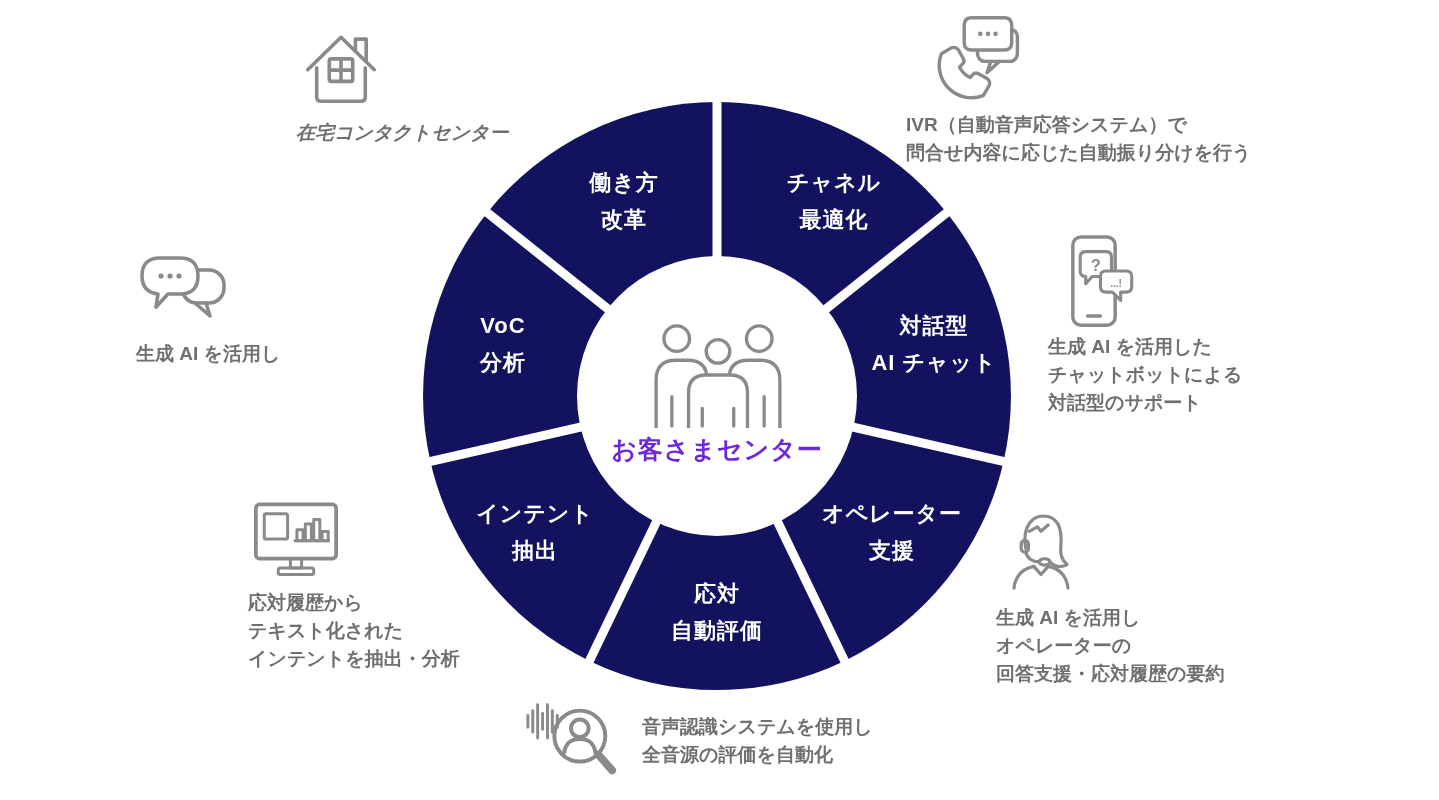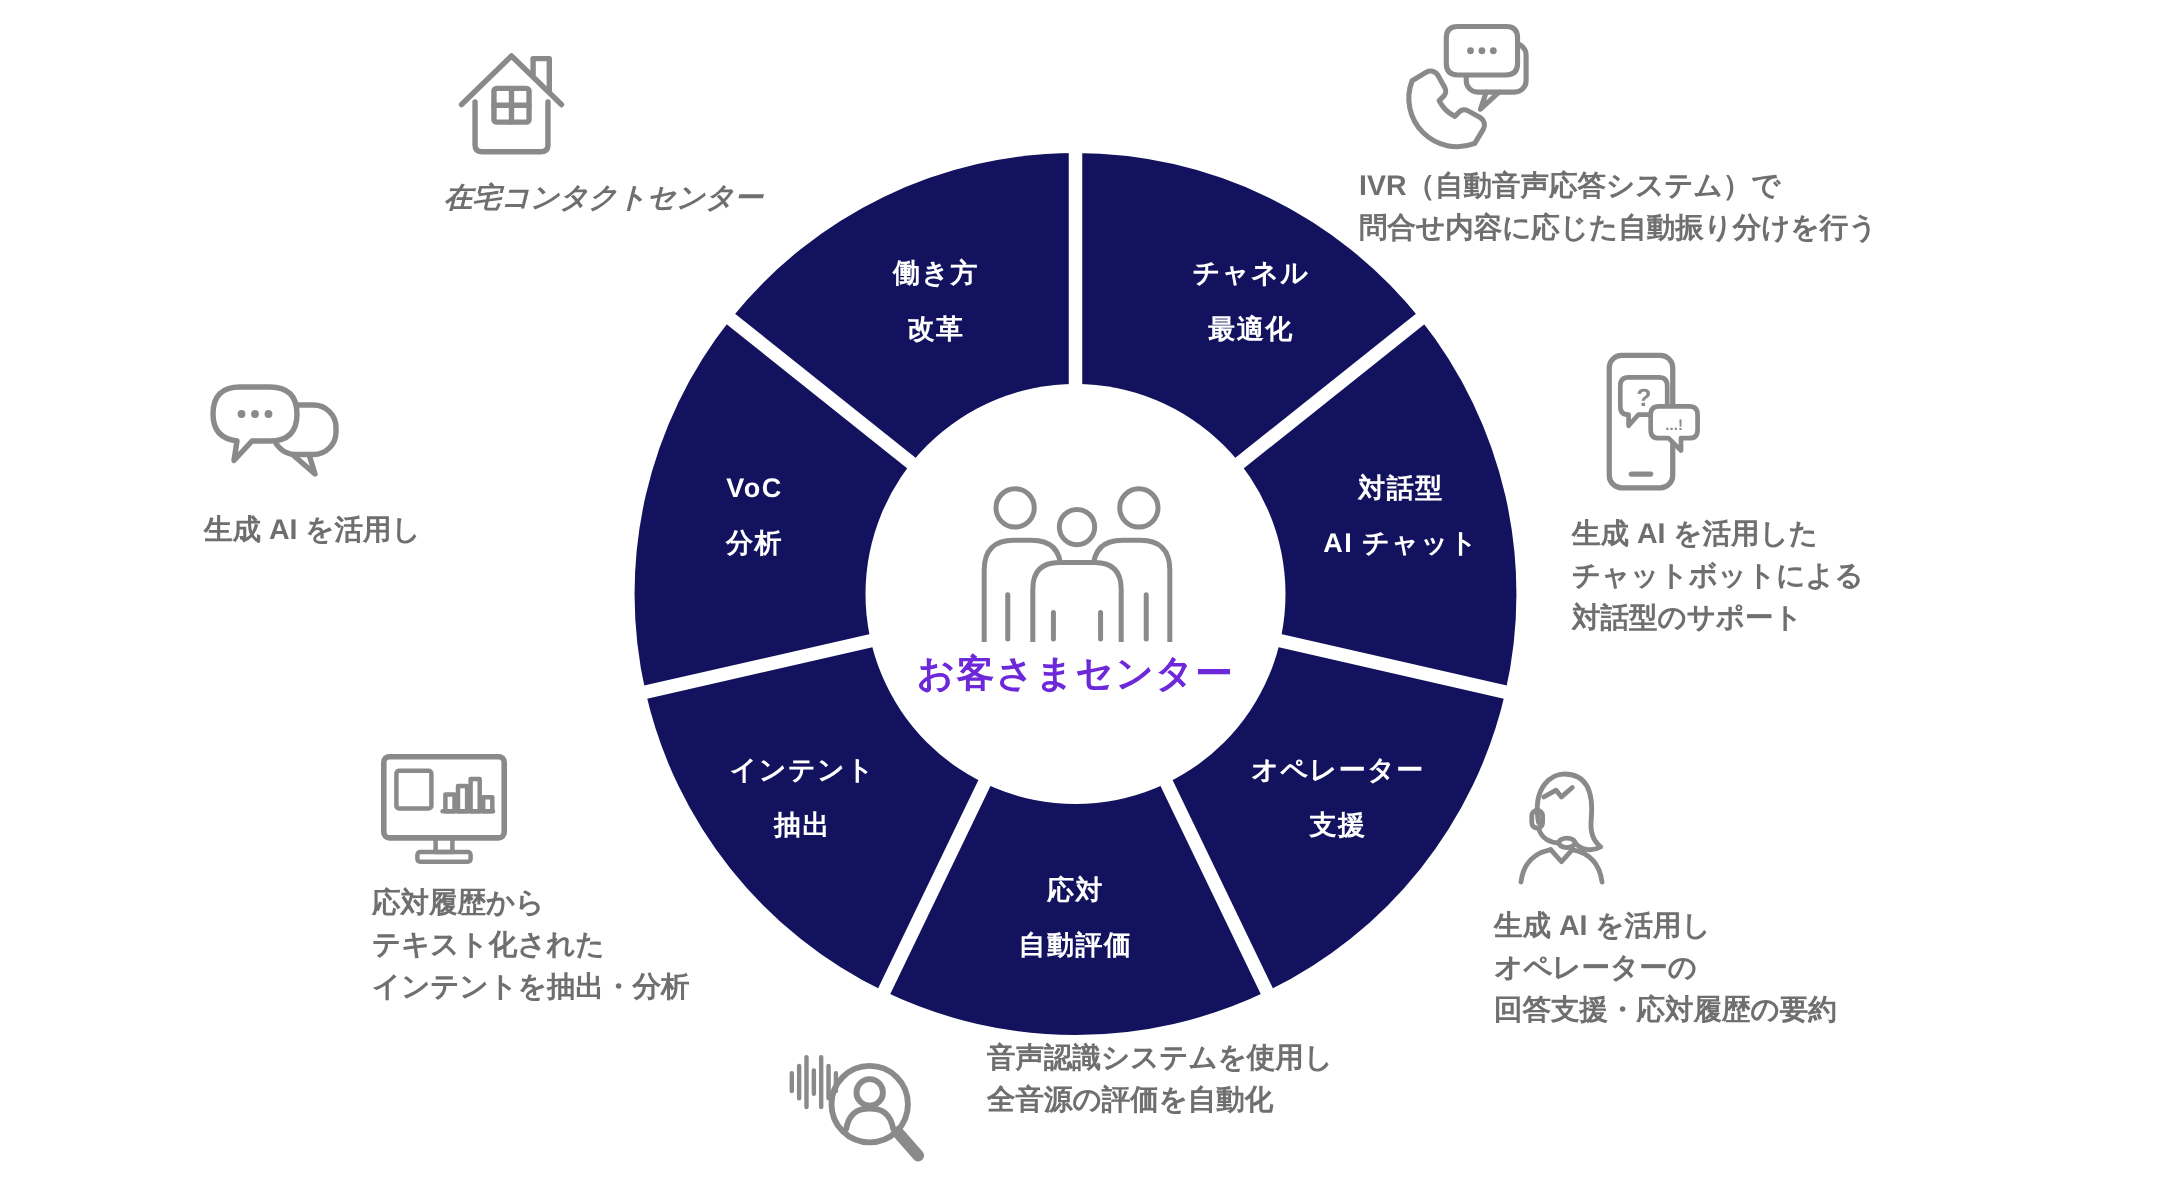--- a/index.html
+++ b/index.html
@@ -1,31 +1,31 @@
 <!DOCTYPE html>
 <html><head>
 <meta charset="utf-8">
 <style>
   html,body{margin:0;padding:0;background:#ffffff;}
   body{width:1439px;height:800px;font-family:"Liberation Sans","DejaVu Sans",sans-serif;}
   .canvas{position:relative;width:1439px;height:800px;background:#fff;overflow:hidden;}
   .wheel-svg{position:absolute;left:0;top:0;}
   .seg-label{position:absolute;transform:translate(-50%,-50%);color:#fff;font-weight:bold;
-    font-size:18px;line-height:37px;text-align:center;white-space:nowrap;letter-spacing:1px;}
+    font-size:22px;line-height:37px;text-align:center;white-space:nowrap;letter-spacing:1px;}
   .seg-label span{display:block;}
   .center-label{position:absolute;left:717px;top:449px;transform:translate(-50%,-50%);
     font-size:25px;font-weight:bold;color:#6d28d9;white-space:nowrap;letter-spacing:1px;}
   .annotation{position:absolute;color:#6f6f6f;font-weight:bold;font-size:19px;line-height:28px;}
   .annotation .ann-line{white-space:nowrap;}
   .icon-box svg{display:block;}
   .icon-stroke{stroke:#8a8a8a;fill:none;stroke-linecap:round;stroke-linejoin:round;}
   .icon-fillwhite{fill:#ffffff;stroke:#8a8a8a;stroke-linecap:round;stroke-linejoin:round;}
   .icon-dot{fill:#8a8a8a;stroke:none;}
   .icon-glyph{fill:#8a8a8a;stroke:none;font-weight:bold;font-family:"Liberation Sans","DejaVu Sans",sans-serif;}
-  .ann-row{display:flex;align-items:flex-start;gap:38px;}
+  .ann-row{display:flex;align-items:center;gap:22px;}
 </style>
 </head>
 <body>
 
 <div class="canvas">
 
   <svg class="wheel-svg" width="1439" height="800" viewBox="0 0 1439 800">
     <g fill="#12125e" stroke="none">
       <path d="M717 396 L717 102 A294 294 0 0 1 946.8 212.7 Z"></path>
       <path d="M717 396 L946.8 212.7 A294 294 0 0 1 1003.6 461.4 Z"></path>
@@ -140,21 +140,21 @@
         <g class="icon-stroke" stroke-width="3.8">
           <rect x="27" y="6" width="46" height="96" rx="9"></rect>
           <path d="M43 92 H57"></path>
         </g>
         <path class="icon-fillwhite" stroke-width="3.4" d="M41 22 H63 Q69 22 69 28 V43 Q69 49 63 49 H48 L41 57 V49 Q35 49 35 43 V28 Q35 22 41 22 Z"></path>
         <text class="icon-glyph" x="52" y="43" font-size="18" text-anchor="middle">?</text>
         <path class="icon-fillwhite" stroke-width="3.4" d="M63 43 H85 Q91 43 91 49 V60 Q91 66 85 66 H79 V75 L70 66 H63 Q57 66 57 60 V49 Q57 43 63 43 Z"></path>
         <text class="icon-glyph" x="74" y="60" font-size="11" text-anchor="middle">...!</text>
       </svg>
     </div>
-    <div class="ann-text" style="margin-top:10px;">
+    <div class="ann-text" style="">
       <div class="ann-line">生成 AI を活用した</div>
       <div class="ann-line">チャットボットによる</div>
       <div class="ann-line">対話型のサポート</div>
     </div>
   </div>
 
   <div class="annotation" style="left:996px;top:506px;">
     <div class="icon-box">
       <svg width="90" height="92" viewBox="0 0 100 100">
         <g class="icon-stroke" stroke-width="3.6">

